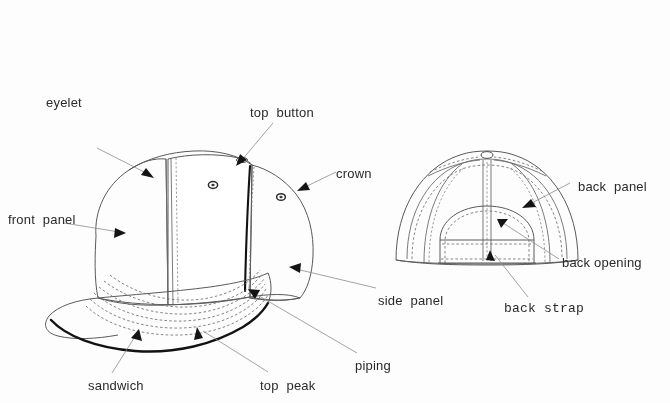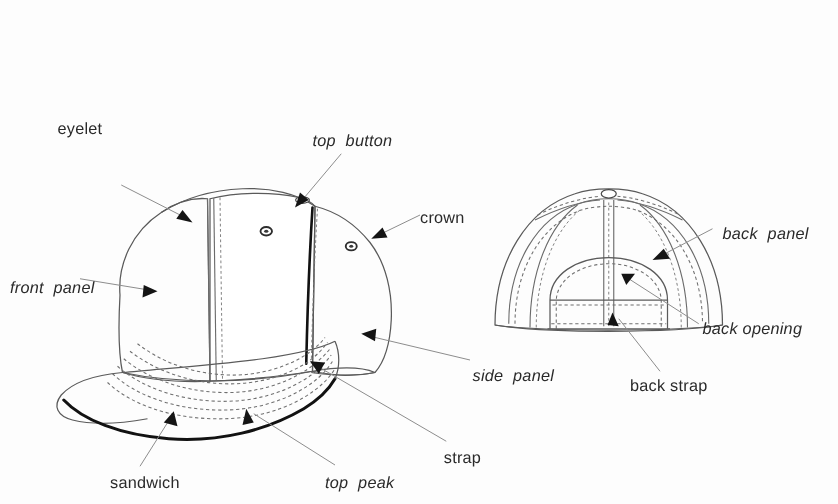--- a/index.html
+++ b/index.html
@@ -31,21 +31,21 @@
   
   .label{
     position:absolute;
     color:#2a2a2a;
     font-size:13px;
     line-height:1;
     white-space:nowrap;
     letter-spacing:0.2px;
     user-select:none;
   }
-  .label.wide{word-spacing:4px;font-style:italic;}
+  .label.wide{word-spacing:4px;}
 </style>
 </head>
 <body>
 
 <div id="diagram-root">
 
   <svg id="cap-svg" viewBox="0 0 670 403" xmlns="http://www.w3.org/2000/svg">
 
     <g>
 
@@ -182,29 +182,29 @@
       <polygon class="arrow-head" points="490,202 495,213 486,212"></polygon>
     </g>
   </svg>
 
   <div class="label" style="left:46px;top:48px;">eyelet</div>
 
   <div class="label wide" style="left:250px;top:58px;">top  button</div>
 
   <div class="label" style="left:336px;top:119px;">crown</div>
 
-  <div class="label wide" style="left:8px;top:175px;">front  panel</div>
+  <div class="label wide" style="left:8px;top:165px;">front  panel</div>
 
   <div class="label wide" style="left:378px;top:246px;">side  panel</div>
 
-  <div class="label" style="left:355px;top:311px;">strap</div>
+  <div class="label" style="left:355px;top:311px;">piping</div>
 
   <div class="label" style="left:88px;top:331px;">sandwich</div>
 
   <div class="label wide" style="left:260px;top:331px;">top  peak</div>
 
   <div class="label wide" style="left:578px;top:132px;text-align:center;">back  panel</div>
 
-  <div class="label" style="left:562px;top:208px;font-style:italic;">back opening</div>
-
-  <div class="label" style="left:504px;top:254px;">back strap</div>
+  <div class="label" style="left:562px;top:208px;">back opening</div>
+
+  <div class="label" style="left:504px;top:254px;font-family:Liberation Mono, monospace;">back strap</div>
 
 </div>
 
 </body></html>

